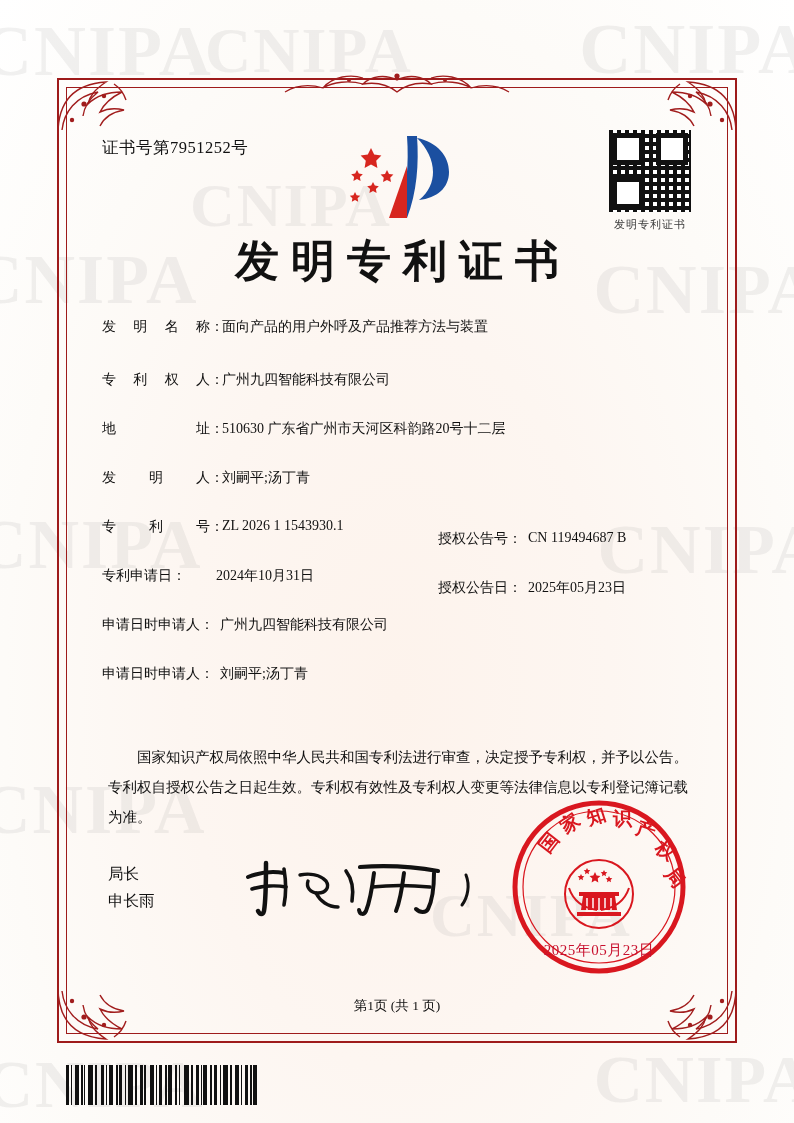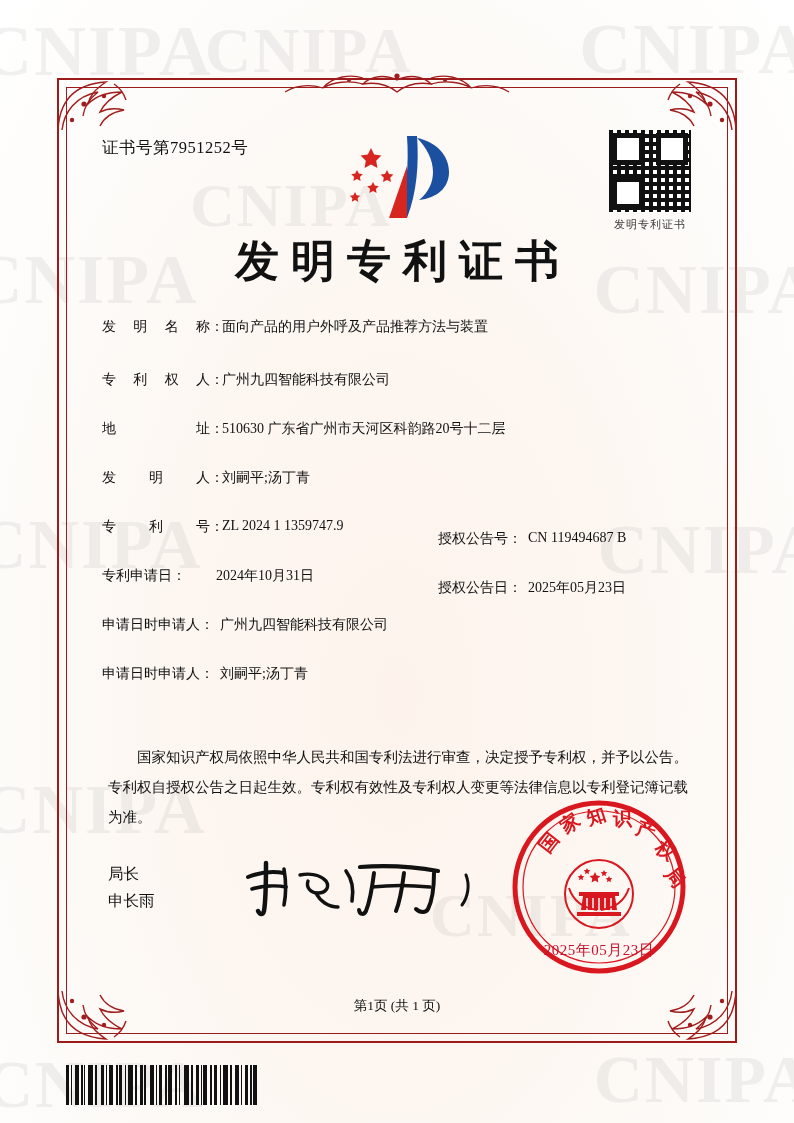--- a/index.html
+++ b/index.html
@@ -390,21 +390,21 @@
 
       <div class="row">
         <span class="lbl">地址</span><span class="colon">：</span><span class="val">510630 广东省广州市天河区科韵路20号十二层</span>
       </div>
 
       <div class="row">
         <span class="lbl">发明人</span><span class="colon">：</span><span class="val">刘嗣平;汤丁青</span>
       </div>
 
       <div class="row">
-        <span class="lbl">专利号</span><span class="colon">：</span><span class="val">ZL 2024 1 1359747.9</span>
+        <span class="lbl">专利号</span><span class="colon">：</span><span class="val">ZL 2026 1 1543930.1</span>
         <span class="col2">
           <span class="lbl2">授权公告号：</span><span class="val" style="margin-left:6px;">CN 119494687 B</span>
         </span>
       </div>
 
       <div class="row">
         <span class="lbl wide">专利申请日：</span><span class="val" style="margin-left:6px;">2024年10月31日</span>
         <span class="col2">
           <span class="lbl2">授权公告日：</span><span class="val" style="margin-left:6px;">2025年05月23日</span>
         </span>

